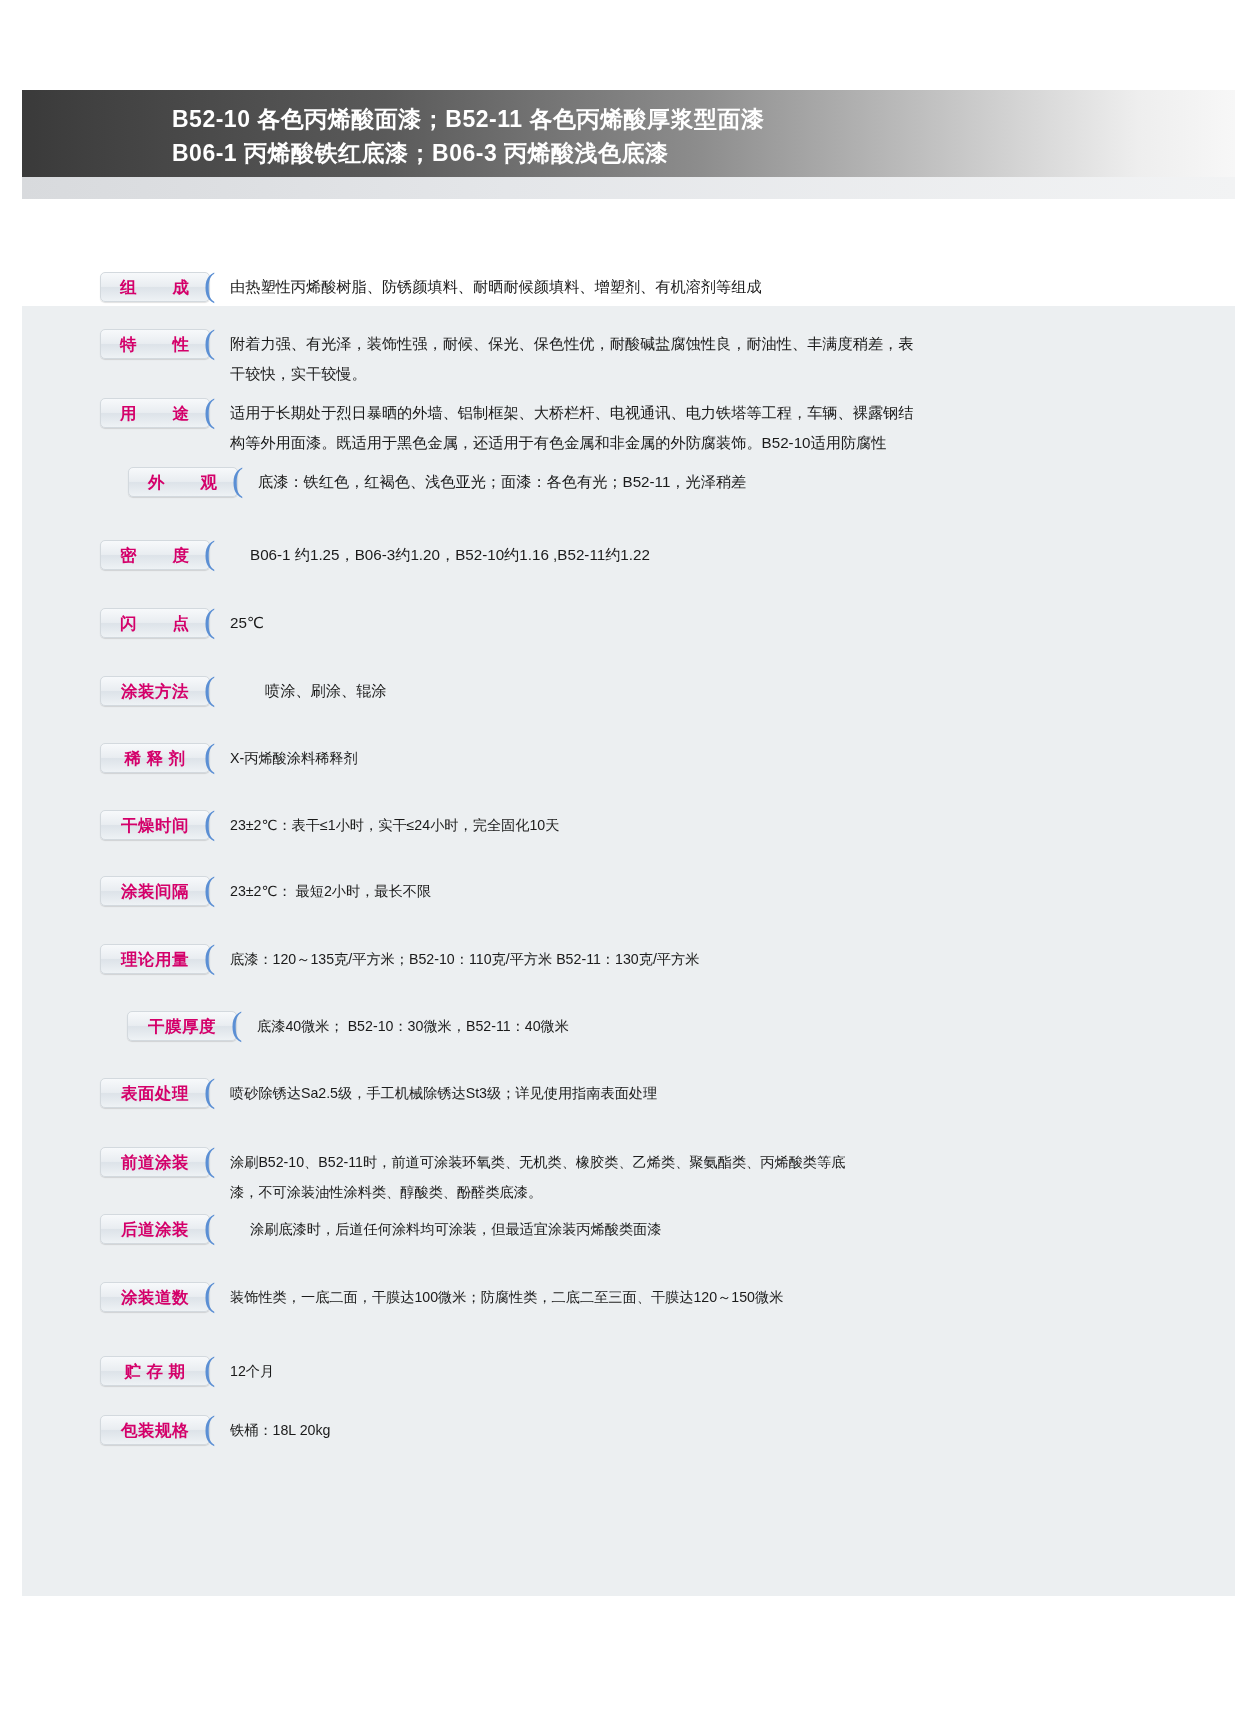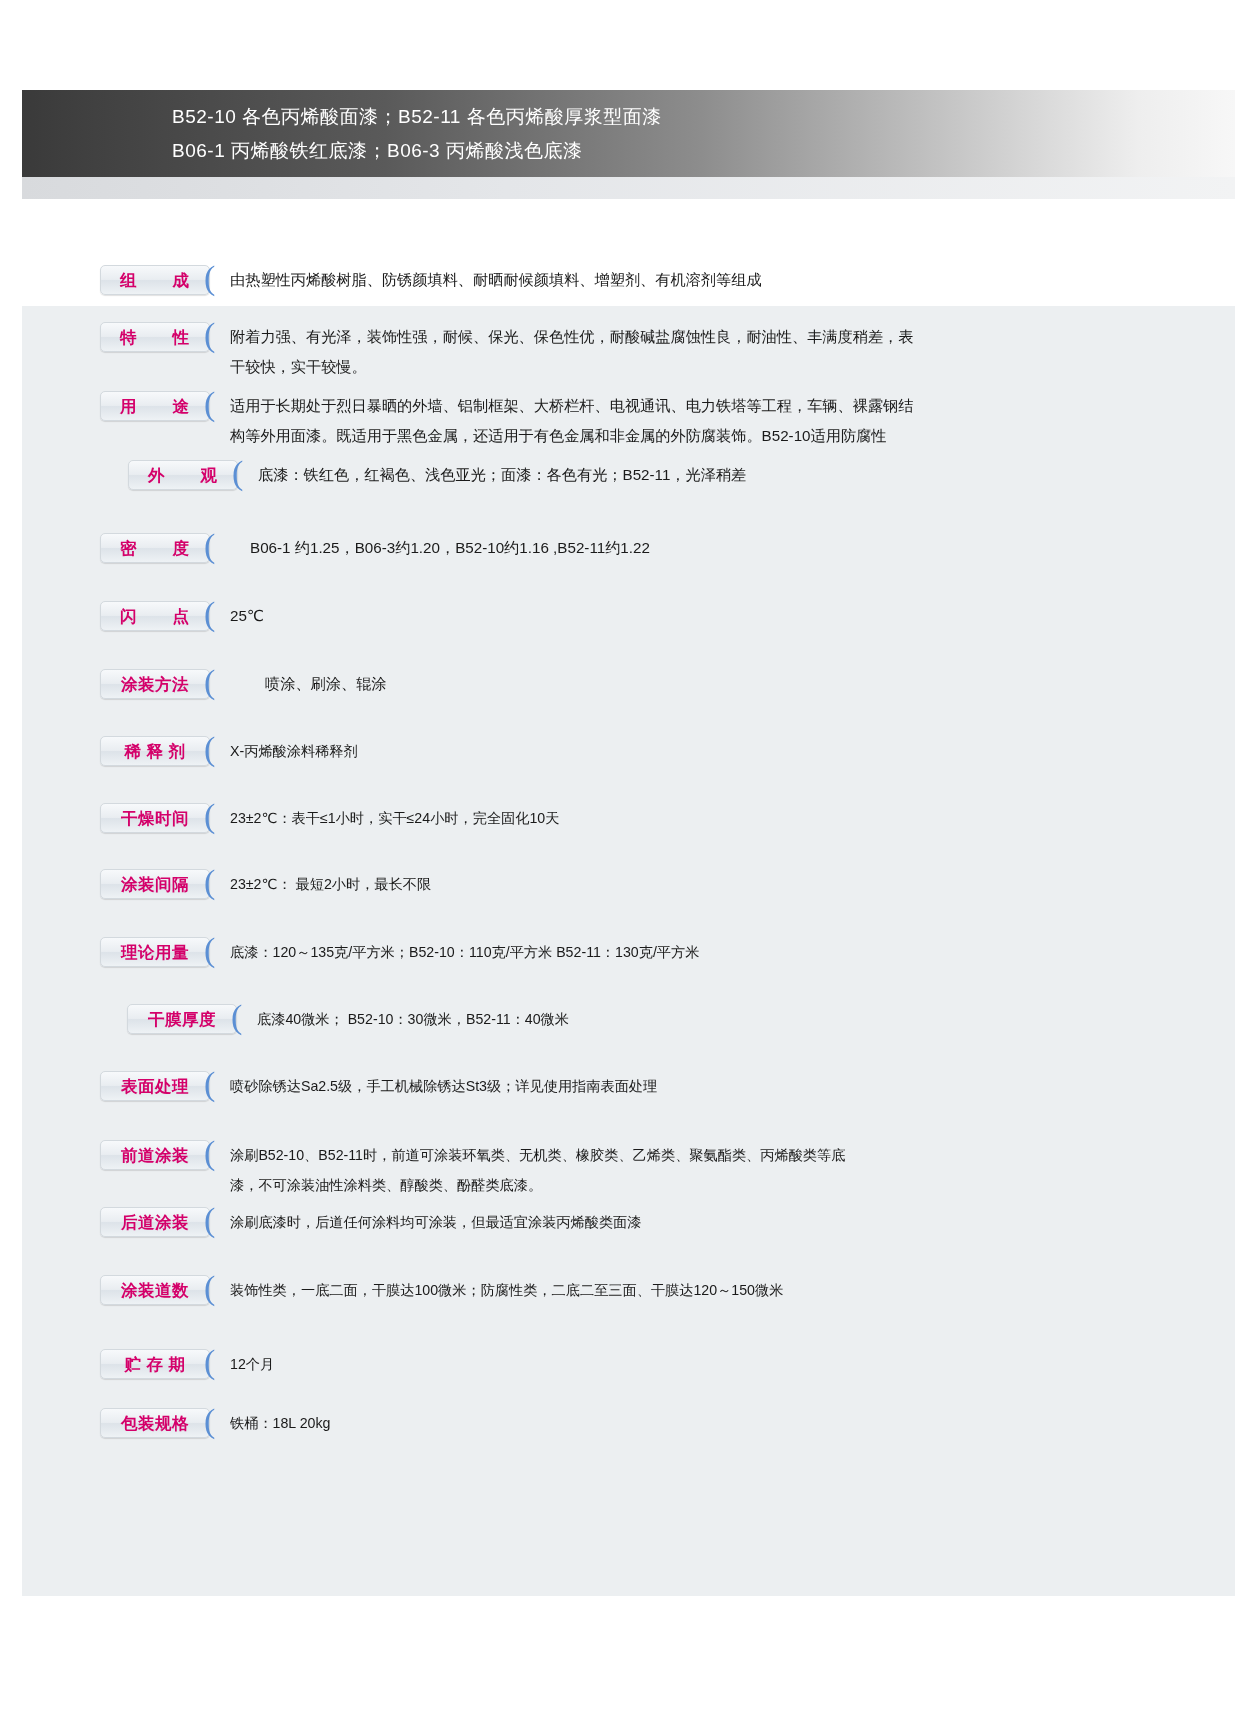--- a/index.html
+++ b/index.html
@@ -66,41 +66,42 @@
     left: 22px;
     top: 177px;
     width: 1213px;
     height: 22px;
     background: linear-gradient(to right, #d8dadd 0%, #e4e6e9 40%, #f2f3f4 100%);
     z-index: 3;
   }
   .header-line {
     position: absolute;
     color: #ffffff;
-    font-weight: normal;
-    font-size: 19px;
+    font-weight: bold;
+    font-size: 23px;
     letter-spacing: 0.5px;
     white-space: nowrap;
   }
   .header-line.l1 { left: 150px; top: 14px; }
   .header-line.l2 { left: 150px; top: 48px; }
 
   
   .rows {
     position: absolute;
     left: 0;
     top: 0;
     width: 1257px;
     z-index: 5;
   }
   .row {
     position: absolute;
     left: 100px;
     display: flex;
     align-items: flex-start;
+    margin-top: 7px;
   }
   .label-wrap {
     position: relative;
     width: 118px;
     flex: 0 0 118px;
     height: 30px;
   }
   .label-box {
     position: absolute;
     left: 0;
@@ -285,21 +286,21 @@
   <div class="row" style="top:1140px;">
     <div class="label-wrap">
       <div class="label-box"></div>
       <div class="label-text wide">前道涂装</div>
       <div class="paren">(</div>
     </div>
     <div class="value small multi">涂刷B52-10、B52-11时，前道可涂装环氧类、无机类、橡胶类、乙烯类、聚氨酯类、丙烯酸类等底
 漆，不可涂装油性涂料类、醇酸类、酚醛类底漆。</div>
   </div>
 
-  <div class="row" style="top:1207px;">
+  <div class="row" style="top:1207px;gap:20px;">
     <div class="label-wrap">
       <div class="label-box"></div>
       <div class="label-text wide">后道涂装</div>
       <div class="paren">(</div>
     </div>
     <div class="value small">涂刷底漆时，后道任何涂料均可涂装，但最适宜涂装丙烯酸类面漆</div>
   </div>
 
   <div class="row" style="top:1275px;justify-content:center;">
     <div class="label-wrap">

